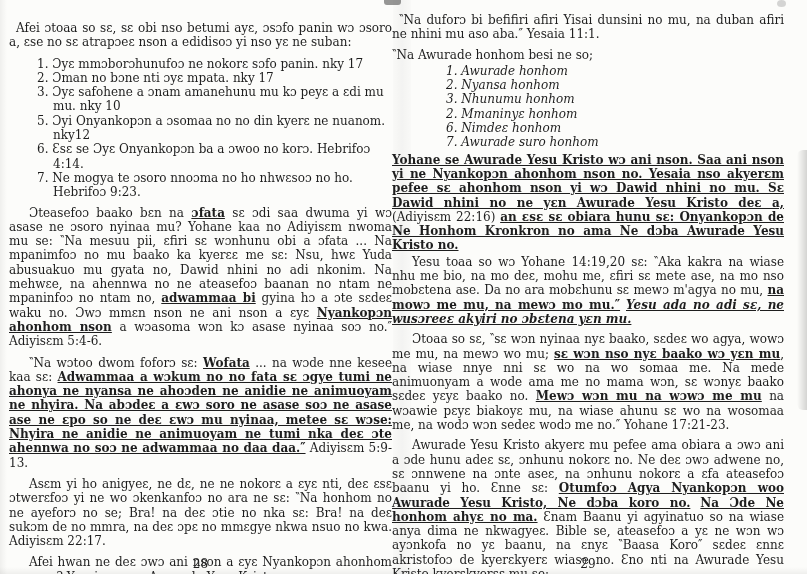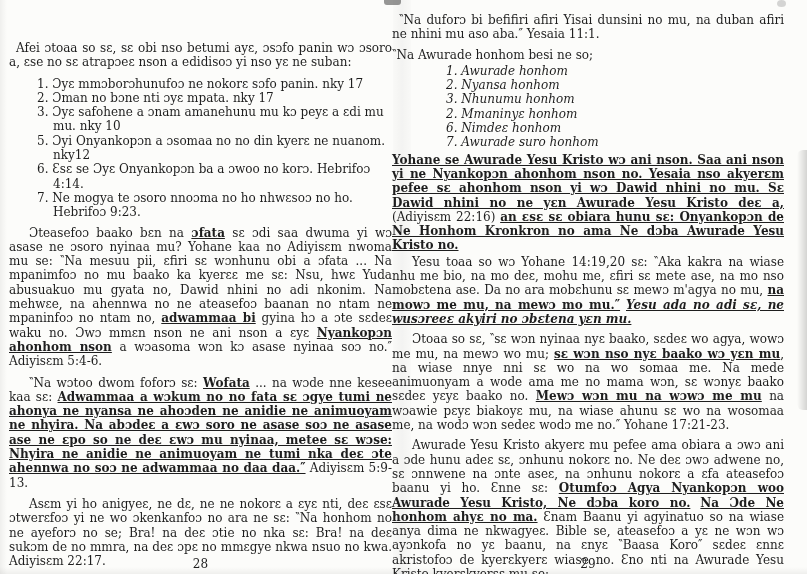--- a/index.html
+++ b/index.html
@@ -8,21 +8,21 @@
     background:#e8e8e6;
     font-family:"DejaVu Serif","Liberation Serif",serif;
   }
   .scan{
     position:relative;width:807px;height:574px;overflow:hidden;
     background:#fcfcfa;
     color:#1e1e1e;
     font-size:12px;line-height:14.3px;
   }
   .page{position:absolute;top:0;bottom:0;}
-  .page-left{left:9px;width:383px;padding-top:21px;margin-top:20px;}
+  .page-left{left:9px;width:383px;padding-top:21px;}
   .page-right{left:392px;width:392px;padding-top:13px;}
   .para{margin:0 0 6px;text-align:justify;}
   .page-left .para{margin-bottom:7px;}
   .para.ind{text-indent:20px;}
   .para.ind-sm{text-indent:7px;}
   .para.flush{text-indent:0;margin-bottom:2px;}
   .run{}
   .run-bu{font-weight:700;text-decoration:underline;}
   .run-biu{font-weight:700;font-style:italic;text-decoration:underline;}
   .list{margin:0 0 6px 28px;}

